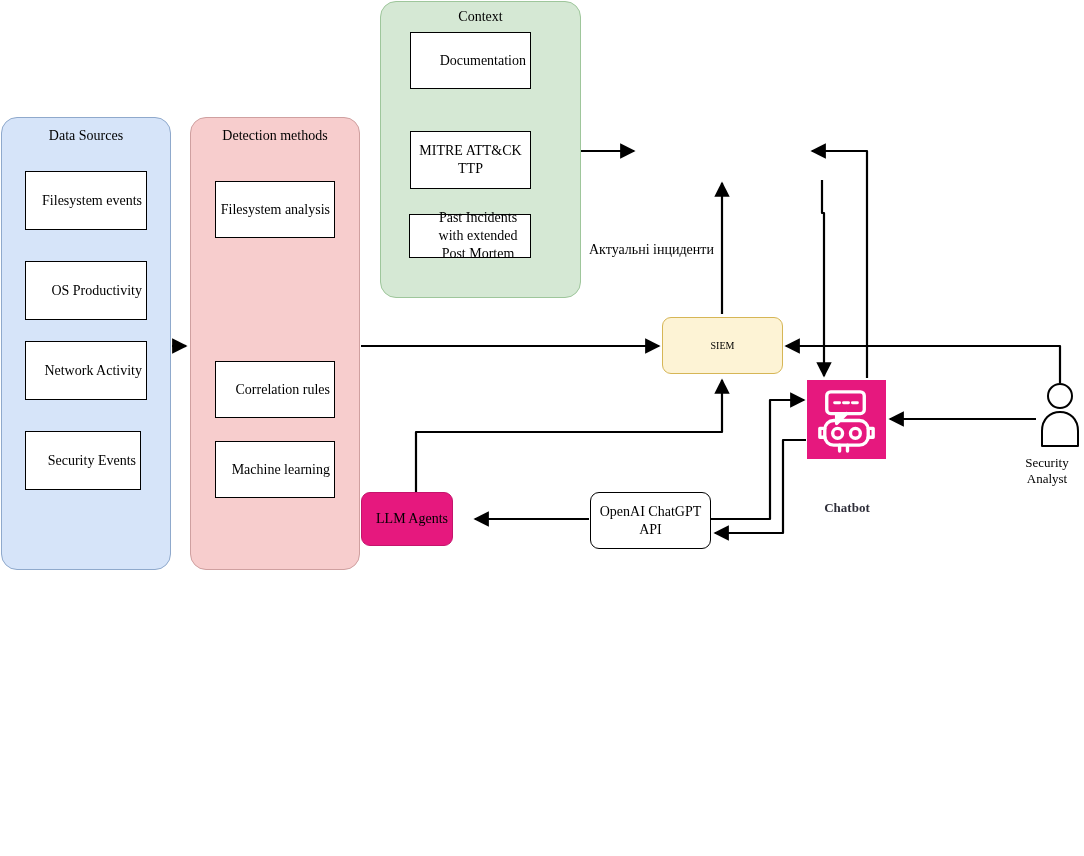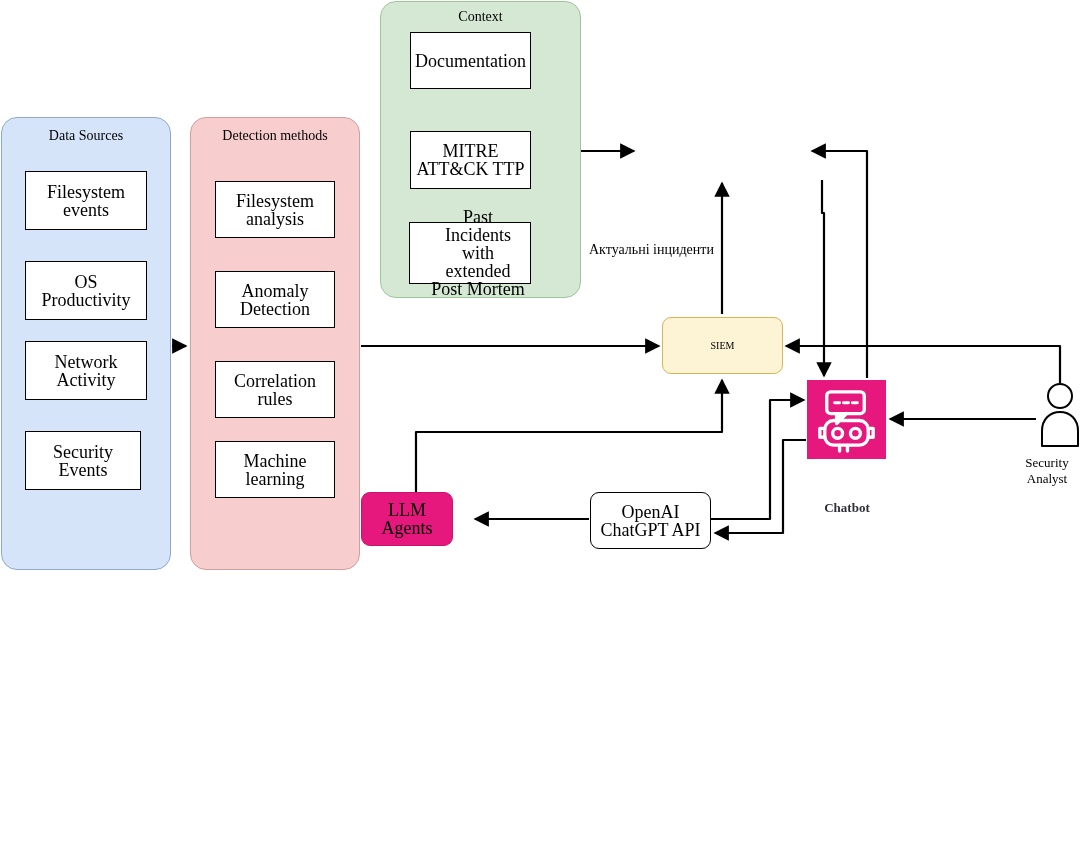--- a/index.html
+++ b/index.html
@@ -46,23 +46,23 @@
   .panel-blue  { background: #d6e4f9; border-color: #8fa9cc; }
   .panel-pink  { background: #f7cdcd; border-color: #cfa0a0; }
   .panel-green { background: #d5e8d4; border-color: #9ec69b; }
 
   
   .box {
     background: #ffffff;
     border: 1px solid #000000;
     display: flex;
     align-items: center;
-    justify-content: center;
-    text-align: center;
-    font-size: 18px;
+    justify-content: flex-end;
+    text-align: center;
+    font-size: 14px;
     line-height: 18px;
     padding: 2px 4px;
   }
   .box.round {
     border-radius: 9px;
   }
   .box-siem {
     background: #fdf3d5;
     border: 1px solid #d6b656;
     border-radius: 9px;
@@ -160,40 +160,37 @@
   <div class="node box" style="left:25px; top:431px; width:116px; height:59px;">
     <span>Security Events</span>
   </div>
 
   <div class="node panel panel-pink" style="left:190px; top:117px; width:170px; height:453px;">
     <div class="panel-title" style="top:10px;">Detection methods</div>
   </div>
   <div class="node box" style="left:215px; top:181px; width:120px; height:57px;">
     <span>Filesystem analysis</span>
   </div>
-  <div class="node box" style="left:215px; top:271px; width:120px; height:57px;">
-    <span>Anomaly Detection</span>
-  </div>
   <div class="node box" style="left:215px; top:361px; width:120px; height:57px;">
     <span>Correlation rules</span>
   </div>
   <div class="node box" style="left:215px; top:441px; width:120px; height:57px;">
     <span>Machine learning</span>
   </div>
 
   <div class="node panel panel-green" style="left:380px; top:1px; width:201px; height:297px;text-decoration:underline;">
     <div class="panel-title" style="top:7px;">Context</div>
   </div>
   <div class="node box" style="left:410px; top:32px; width:121px; height:57px;">
     <span>Documentation</span>
   </div>
   <div class="node box" style="left:410px; top:131px; width:121px; height:58px;">
     <span>MITRE ATT&amp;CK TTP</span>
   </div>
-  <div class="node box" style="left:409px; top:222px; width:122px; height:62px;padding-left:20px;">
+  <div class="node box" style="left:409px; top:214px; width:122px; height:44px;padding-left:20px;">
     <span>Past Incidents with extended Post Mortem</span>
   </div>
 
 
   <div class="node box box-siem" style="left:662px; top:317px; width:121px; height:57px; display:flex; align-items:center; justify-content:center; font-size:10px;">
     <span>SIEM</span>
   </div>
 
   <div class="edge-label" style="left:589px; top:241px;">Актуальні інциденти</div>
 

